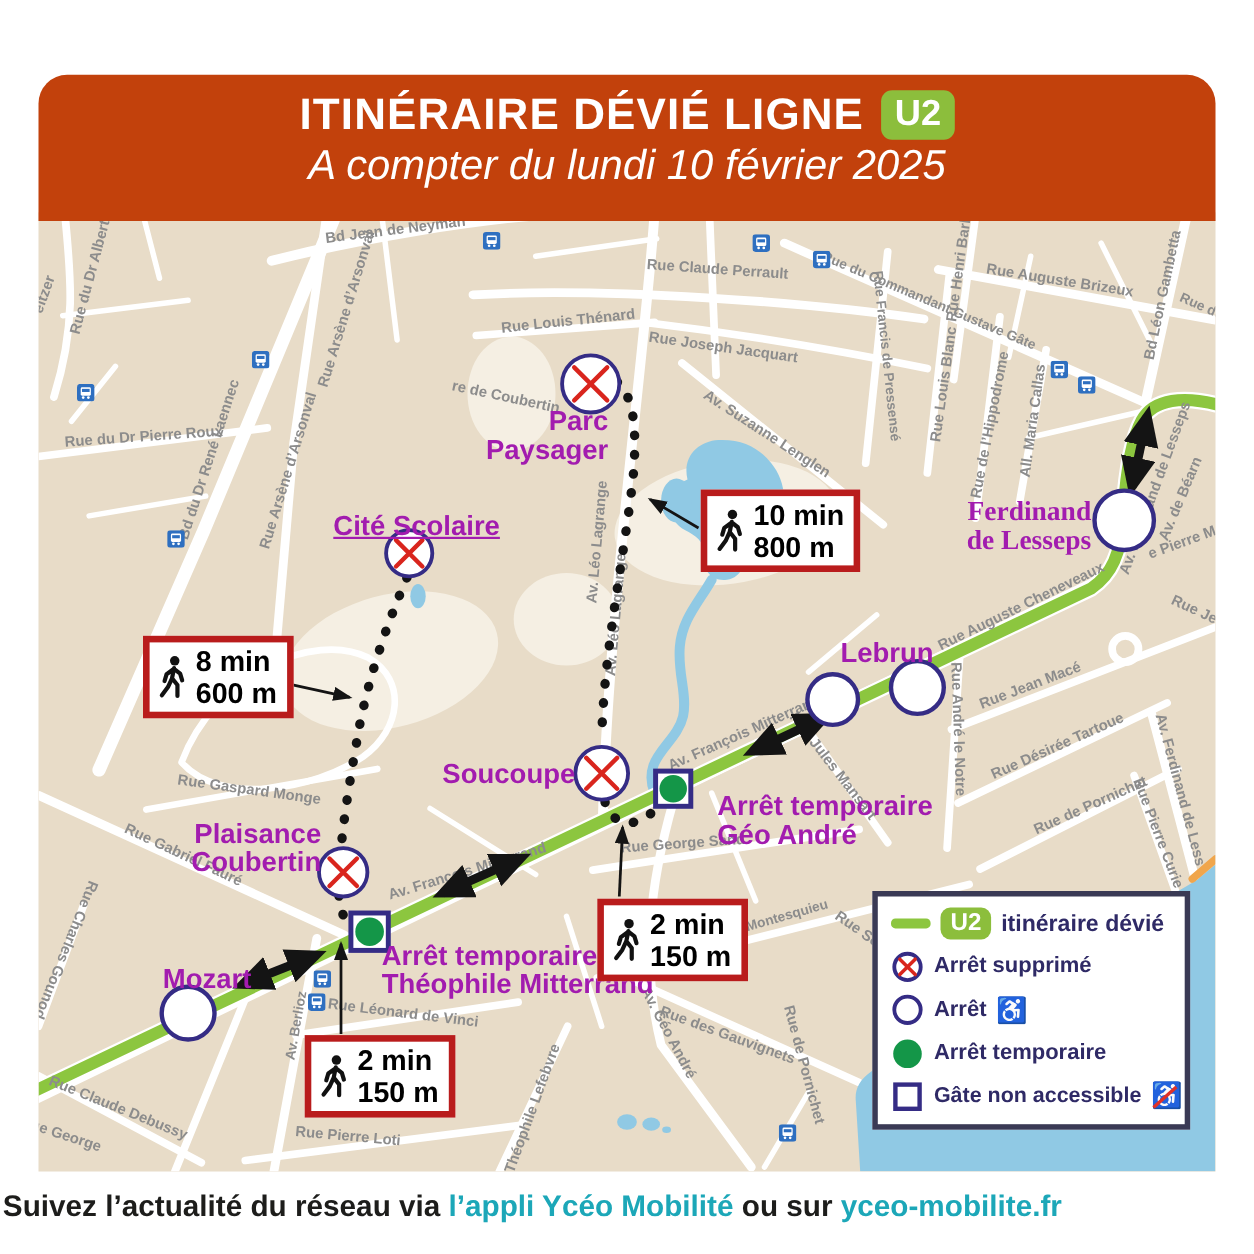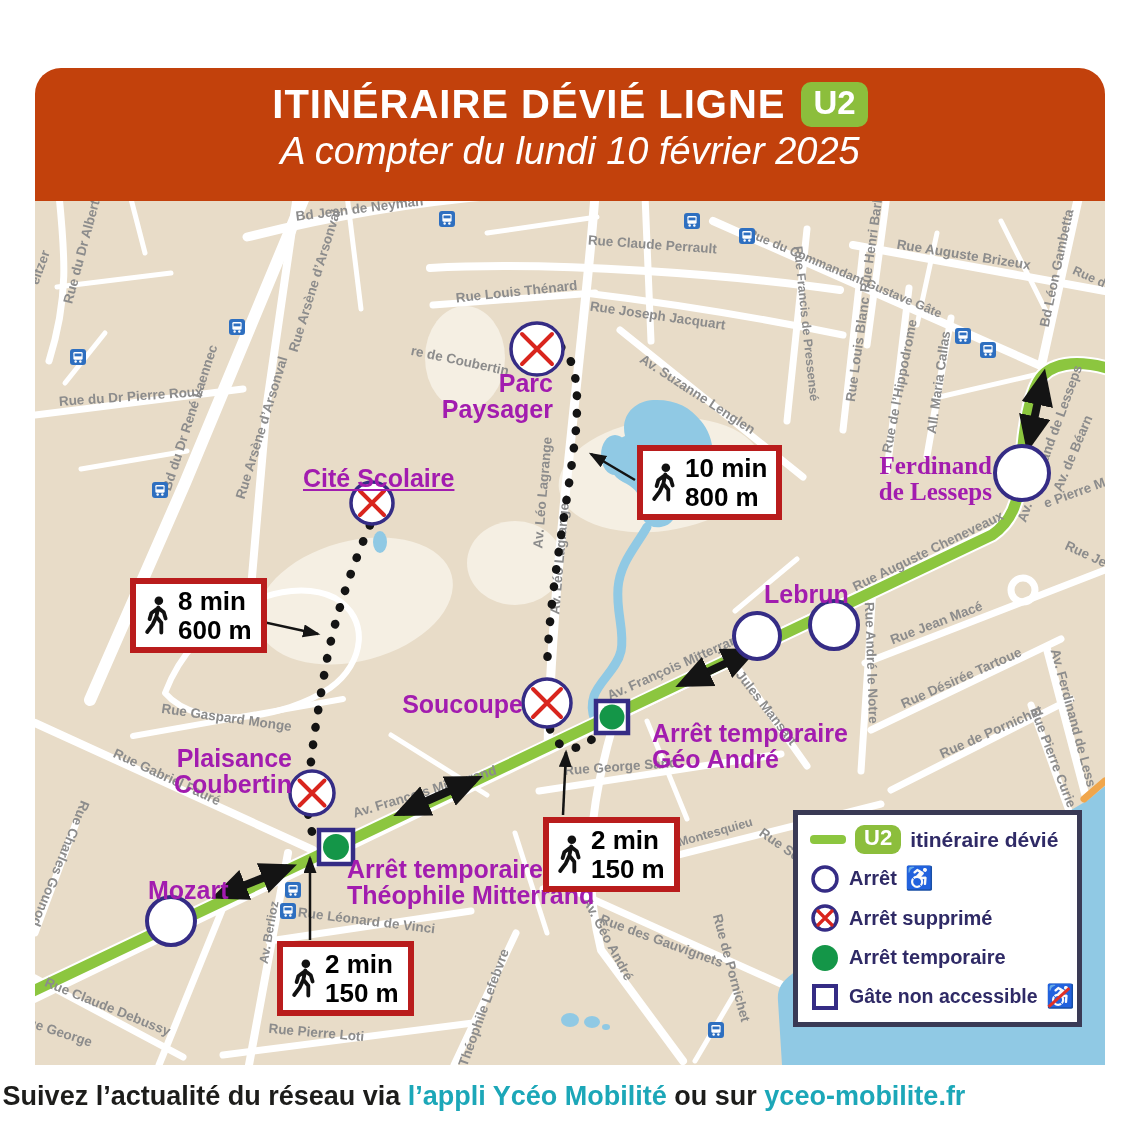--- a/index.html
+++ b/index.html
@@ -359,30 +359,30 @@
 
   <div class="legend">
     <div class="lrow">
       <span class="lline"></span>
       <span class="lbadge">U2</span>
       <span class="ltext big">itinéraire dévié</span>
     </div>
     <div class="lrow">
       <svg class="licon" viewBox="0 0 30 30">
           <circle cx="15" cy="15" r="12" fill="#fff" stroke="#352C85" stroke-width="3.5"></circle>
+          <path d="M8,8 L22,22 M22,8 L8,22" stroke="#D9251D" stroke-width="3.2" stroke-linecap="round"></path>
+        </svg>
+      <span class="ltext">Arrêt supprimé</span>
+    </div>
+    <div class="lrow">
+      <svg class="licon" viewBox="0 0 30 30">
+          <circle cx="15" cy="15" r="12" fill="#fff" stroke="#352C85" stroke-width="3.5"></circle>
         </svg>
       <span class="ltext">Arrêt</span>
       <span class="wch">♿</span>
-    </div>
-    <div class="lrow">
-      <svg class="licon" viewBox="0 0 30 30">
-          <circle cx="15" cy="15" r="12" fill="#fff" stroke="#352C85" stroke-width="3.5"></circle>
-          <path d="M8,8 L22,22 M22,8 L8,22" stroke="#D9251D" stroke-width="3.2" stroke-linecap="round"></path>
-        </svg>
-      <span class="ltext">Arrêt supprimé</span>
     </div>
     <div class="lrow">
       <svg class="licon" viewBox="0 0 30 30">
           <circle cx="15" cy="15" r="13" fill="#149648"></circle>
         </svg>
       <span class="ltext">Arrêt temporaire</span>
     </div>
     <div class="lrow">
       <svg class="licon" viewBox="0 0 30 30">
           <rect x="4" y="4" width="22" height="22" fill="#fff" stroke="#352C85" stroke-width="4"></rect>

